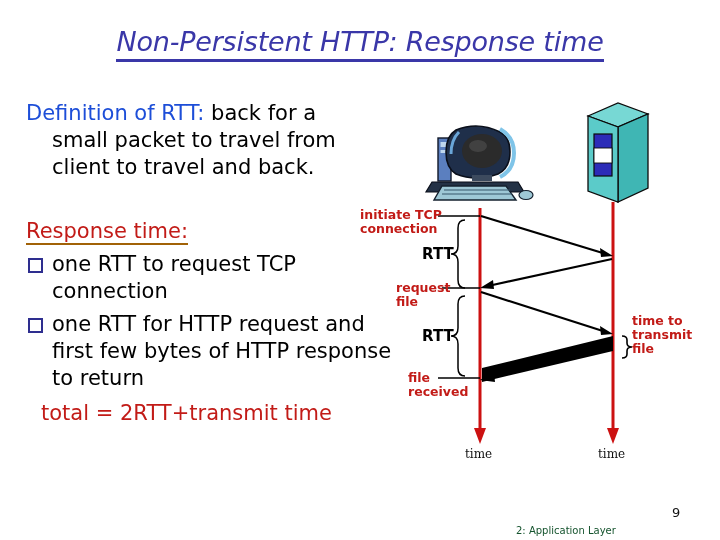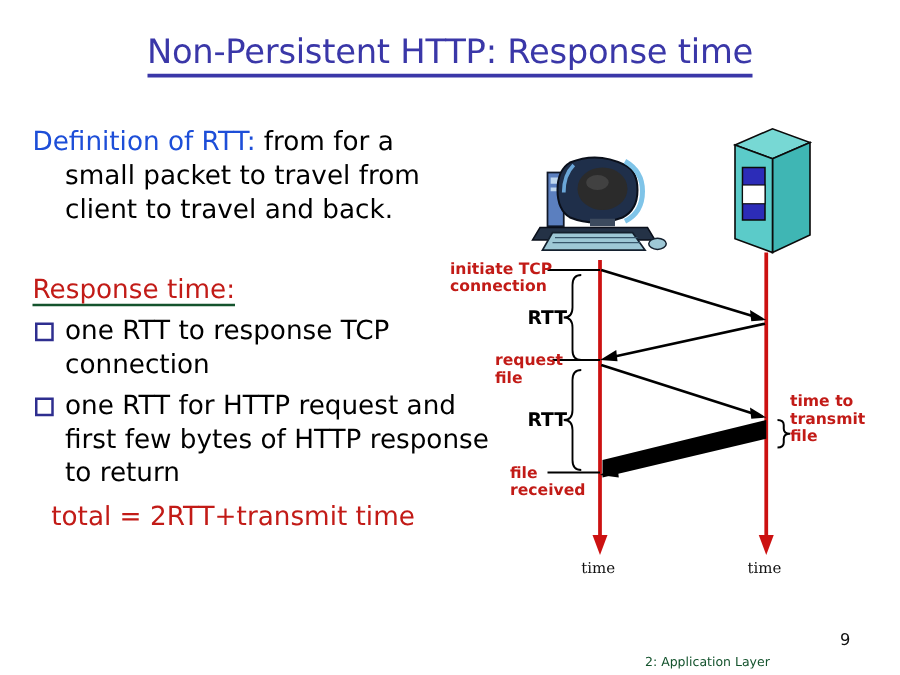--- a/index.html
+++ b/index.html
@@ -20,20 +20,21 @@
   #slide-title {
     position: absolute;
     left: 0;
     top: 26px;
     width: 720px;
     text-align: center;
     font-size: 27px;
     font-weight: 400;
     color: #3A37A8;
     letter-spacing: -0.2px;
+    font-style: italic;
   }
   #slide-title .tu {
     border-bottom: 3px solid #3A37A8;
     padding-bottom: 2px;
     display: inline-block;
   }
 
   
   #left-col {
     position: absolute;
@@ -53,21 +54,21 @@
     display: block;
     padding-left: 26px;
     text-indent: 0;
   }
 
   #resp-heading {
     margin-top: 38px;
     font-size: 21px;
     color: #C21B17;
     display: inline-block;
-    border-bottom: 2px solid #14532d;
+    border-bottom: 2px solid #a16207;
     line-height: 24px;
   }
 
   .bullet-row {
     display: flex;
     align-items: flex-start;
     margin-top: 6px;
     font-size: 21px;
     line-height: 27px;
     color: #000;
@@ -155,31 +156,31 @@
 </head>
 <body>
 
 <div id="slide-title">
   <span class="tu">Non-Persistent HTTP: Response time</span>
 </div>
 
 <div id="left-col">
 
   <div class="def-block">
-    <span class="def-lead">Definition of RTT:</span><span> from for a</span>
+    <span class="def-lead">Definition of RTT:</span><span> back for a</span>
     <span class="def-indent">small packet to travel from</span>
     <span class="def-indent">client to travel and back.</span>
   </div>
 
   <div>
     <div id="resp-heading">Response time:</div>
 
     <div class="bullet-row">
       <span class="bullet-sq"></span>
-      <span class="bullet-text">one RTT to response TCP connection</span>
+      <span class="bullet-text">one RTT to request TCP connection</span>
     </div>
 
     <div class="bullet-row">
       <span class="bullet-sq"></span>
       <span class="bullet-text">one RTT for HTTP request and first few bytes of HTTP response to return</span>
     </div>
 
 
     <div id="total-line">total = 2RTT+transmit time</div>
   </div>

